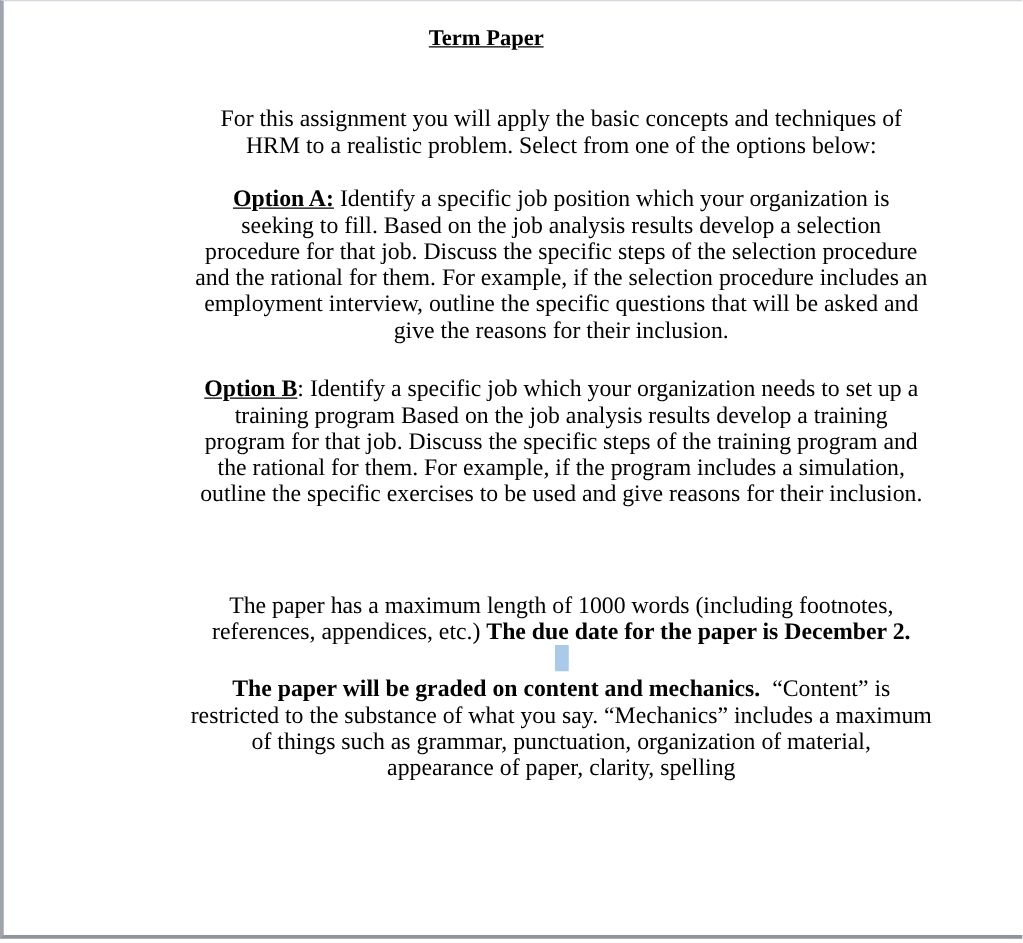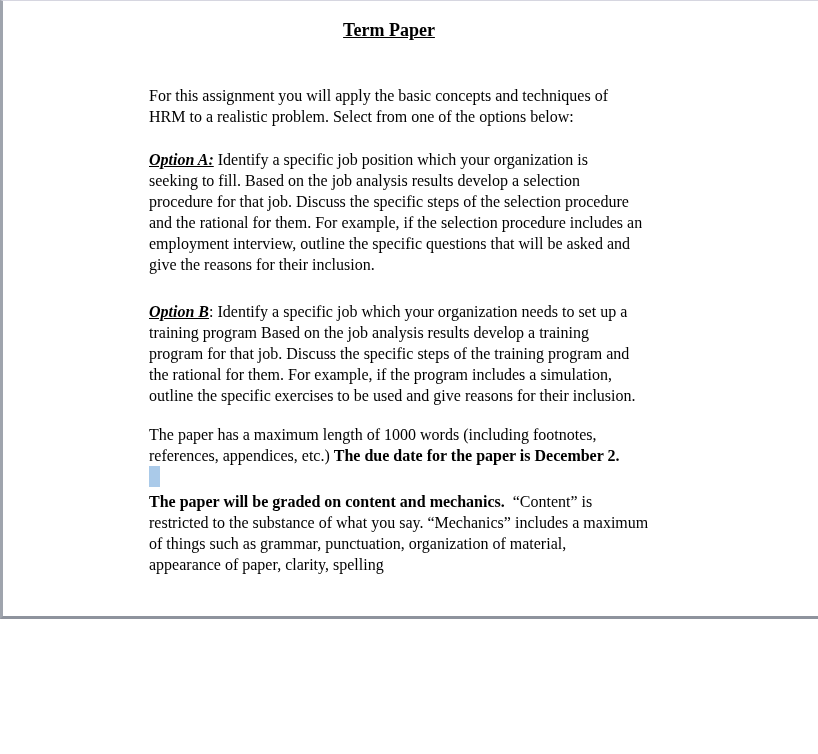--- a/index.html
+++ b/index.html
@@ -13,21 +13,21 @@
     position: relative;
     overflow: hidden;
     font-family: "Liberation Serif", "DejaVu Serif", serif;
     color: #000000;
   }
   .page {
     position: absolute;
     left: 0;
     top: 0;
     width: 818px;
-    height: 619px;
+    height: 751px;
     box-sizing: border-box;
     background: #ffffff;
     border-left: 3px solid #9fa4ad;
     border-top: 1px solid #d6d6e0;
     border-bottom: 3px solid #8e939d;
   }
   .content {
     position: absolute;
     left: 146px;
     top: 0;
@@ -38,30 +38,31 @@
     margin: 19px 0 44px 0;
     text-align: center;
     font-size: 18px;
     line-height: 21px;
   }
   .title-text {
     font-weight: bold;
     text-decoration: underline;
   }
   .para {
-    font-size: 16px;
+    font-size: 19px;
     line-height: 21px;
     margin: 0;
     white-space: pre-wrap;
+    text-align: center;
   }
   .b { font-weight: bold; }
-  .bu { font-weight: bold; text-decoration: underline; font-style: italic; }
+  .bu { font-weight: bold; text-decoration: underline; }
   .gap-a { margin-bottom: 22px; }
   .gap-b { margin-bottom: 26px; }
-  .gap-c { margin-bottom: 18px; }
+  .gap-c { margin-bottom: 68px; }
   .gap-d { margin-bottom: 21px; }
   .blank-line {
     height: 21px;
     margin: 0 0 4px 0;
   }
   .selection-block {
     display: inline-block;
     width: 11px;
     height: 21px;
     vertical-align: top;

